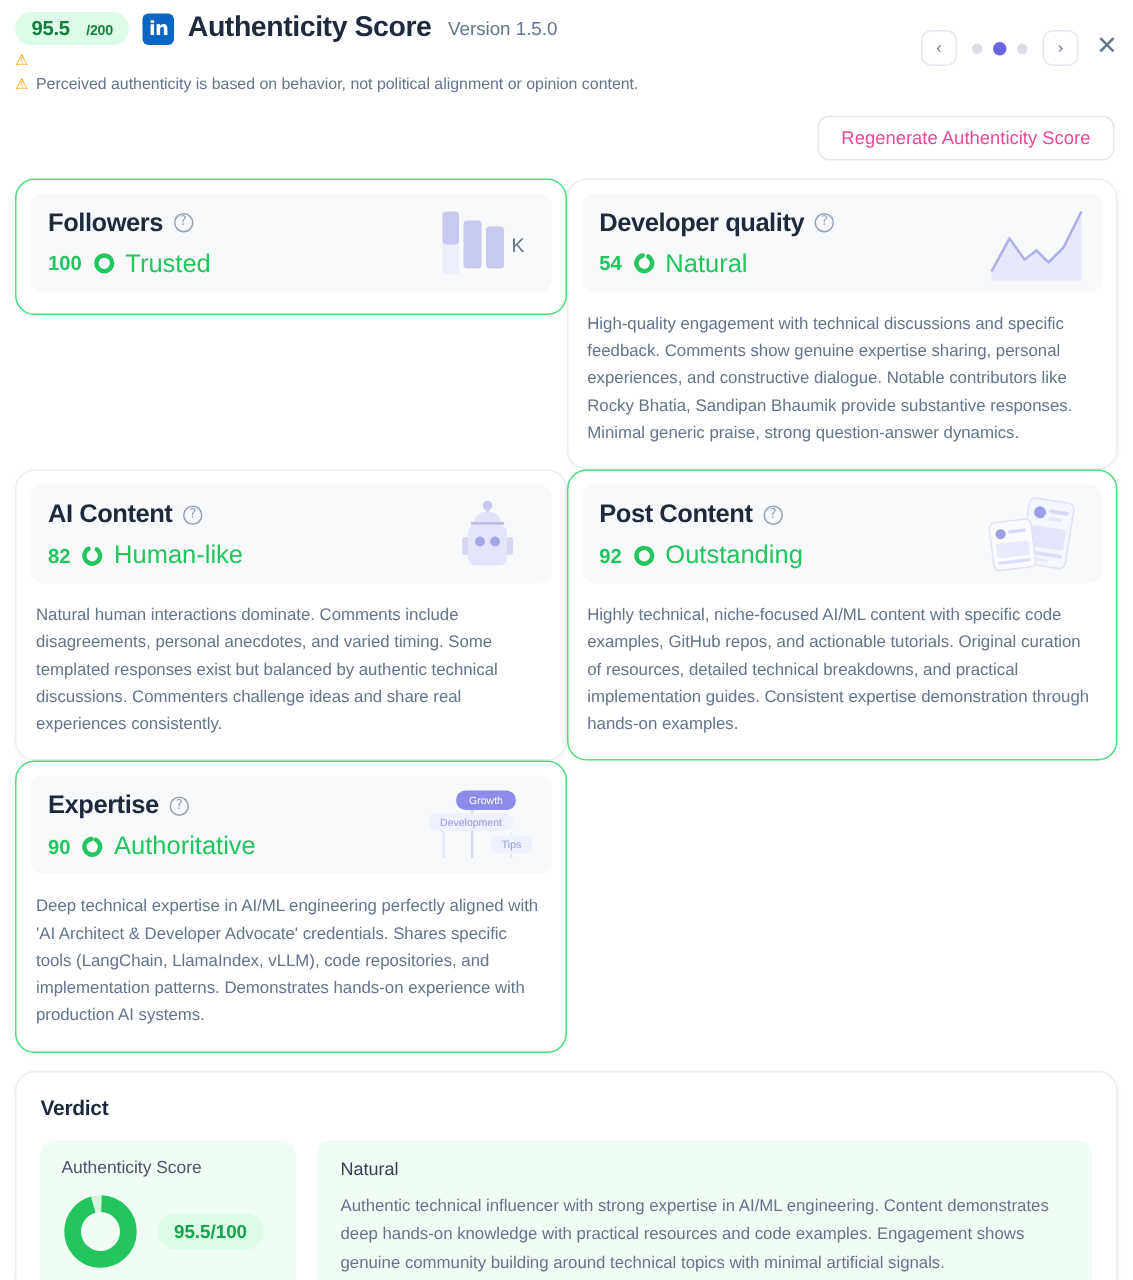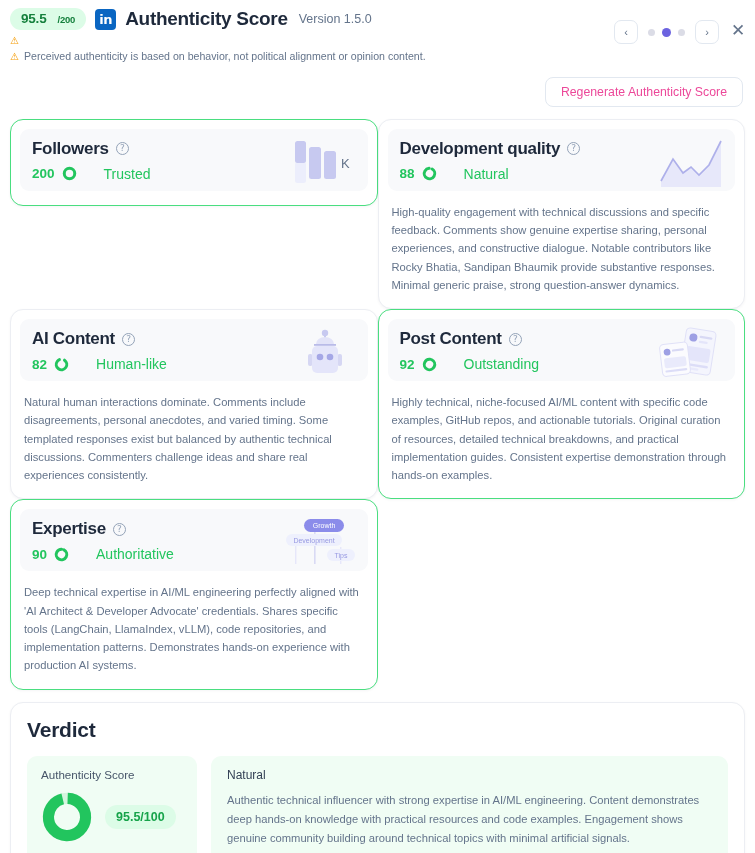--- a/index.html
+++ b/index.html
@@ -88,37 +88,37 @@
     font-size: 17px; font-weight: 700; color: #1e293b; letter-spacing: -0.3px;
     display: flex; align-items: center; gap: 7px;
   }
   .help-icon {
     width: 13px; height: 13px; border-radius: 50%; border: 1.2px solid #94a3b8;
     color: #94a3b8; font-size: 9px; line-height: 11px; text-align: center;
     font-weight: 400; cursor: pointer; font-family: "DejaVu Sans", sans-serif;
   }
   .score-row { display: flex; align-items: center; gap: 7px; margin-top: 7px; }
   .score-num { font-size: 13.5px; font-weight: 700; color: #22c55e; }
-  .score-label { font-size: 14px; color: #22c55e; font-weight: 400; margin-left: 20px; }
+  .score-label { font-size: 17px; color: #22c55e; font-weight: 400; }
   .ring { flex: 0 0 auto; }
 
   .card-body {
     font-size: 11.2px; color: #64748b; line-height: 1.63;
     padding: 12px 4px 0 4px;
   }
   .art { position: absolute; right: 10px; top: 8px; opacity: 1; z-index: 1; }
 
   
   .verdict {
     margin: 12px 10px 0 10px;
     border: 1px solid #eceef3; border-radius: 13px; background: #fff;
     padding: 15px 16px 16px 16px;
     box-shadow: 0 1px 3px rgba(15,23,42,0.045);
   }
-  .verdict-title { font-size: 21px; font-weight: 700; color: #1e293b; letter-spacing: -0.2px; }
+  .verdict-title { font-size: 14px; font-weight: 700; color: #1e293b; letter-spacing: -0.2px; }
   .verdict-row { display: flex; gap: 14px; margin-top: 14px; align-items: stretch; }
   .v-score {
     background: #f0fdf4; border-radius: 10px; width: 170px; flex: 0 0 170px;
     padding: 12px 14px 14px 14px;
   }
   .v-score-label { font-size: 11.6px; color: #475569; }
   .v-donut-row { display: flex; align-items: center; gap: 12px; margin-top: 10px; }
   .v-chip {
     background: #dcfce7; color: #16a34a; border-radius: 999px;
     padding: 5px 11px; font-size: 12.5px; font-weight: 700;
@@ -174,21 +174,21 @@
 <div class="grid">
 
   <div class="card highlight">
     <div class="card-head">
       <div class="ch-left">
         <div class="card-title">
           <span>Followers</span>
           <span class="help-icon">?</span>
         </div>
         <div class="score-row">
-          <span class="score-num">200</span>
+          <span class="score-num">100</span>
           <svg class="ring" width="15" height="15" viewBox="0 0 20 20">
             <circle cx="10" cy="10" r="7" fill="none" stroke="#22c55e" stroke-width="4"></circle>
           </svg>
           <span class="score-label">Trusted</span>
         </div>
       </div>
       <div class="art">
         <svg width="66" height="50" viewBox="0 0 66 50">
           <rect x="3" y="25" width="11" height="21" rx="2.5" fill="#eceefc"></rect>
           <rect x="3" y="4" width="11" height="22" rx="2.5" fill="#c7c9f0"></rect>
@@ -197,25 +197,25 @@
           <text x="49" y="31" font-family="Liberation Sans, sans-serif" font-size="13" fill="#64748b">K</text>
         </svg>
       </div>
     </div>
   </div>
 
   <div class="card">
     <div class="card-head">
       <div class="ch-left">
         <div class="card-title">
-          <span>Development quality</span>
-          <span class="help-icon">?</span>
-        </div>
-        <div class="score-row">
-          <span class="score-num">88</span>
+          <span>Developer quality</span>
+          <span class="help-icon">?</span>
+        </div>
+        <div class="score-row">
+          <span class="score-num">54</span>
           <svg class="ring" width="15" height="15" viewBox="0 0 20 20">
             <circle cx="10" cy="10" r="7" fill="none" stroke="#22c55e" stroke-width="4" stroke-dasharray="38.7 5.3" stroke-linecap="round" transform="rotate(-60 10 10)"></circle>
           </svg>
           <span class="score-label">Natural</span>
         </div>
       </div>
       <div class="art">
         <svg width="66" height="52" viewBox="0 0 66 52">
           <path d="M2 44 L14 22 L24 36 L32 30 L40 38 L50 28 L62 4 L62 50 L2 50 Z" fill="#e7e8fa"></path>
           <path d="M2 44 L14 22 L24 36 L32 30 L40 38 L50 28 L62 4" fill="none" stroke="#aeb0ea" stroke-width="1.7"></path>

